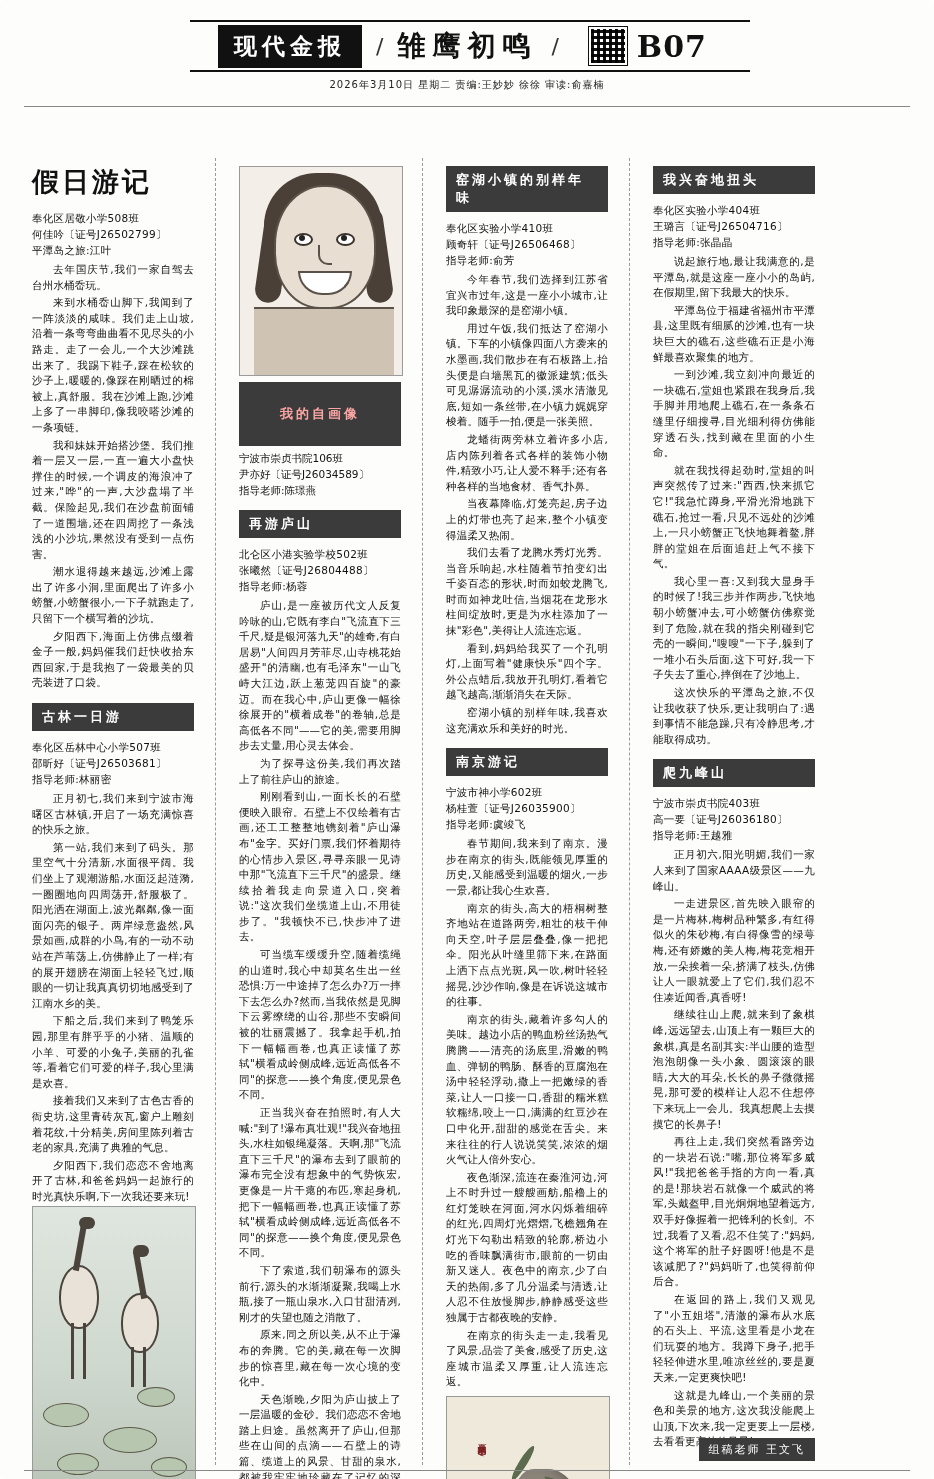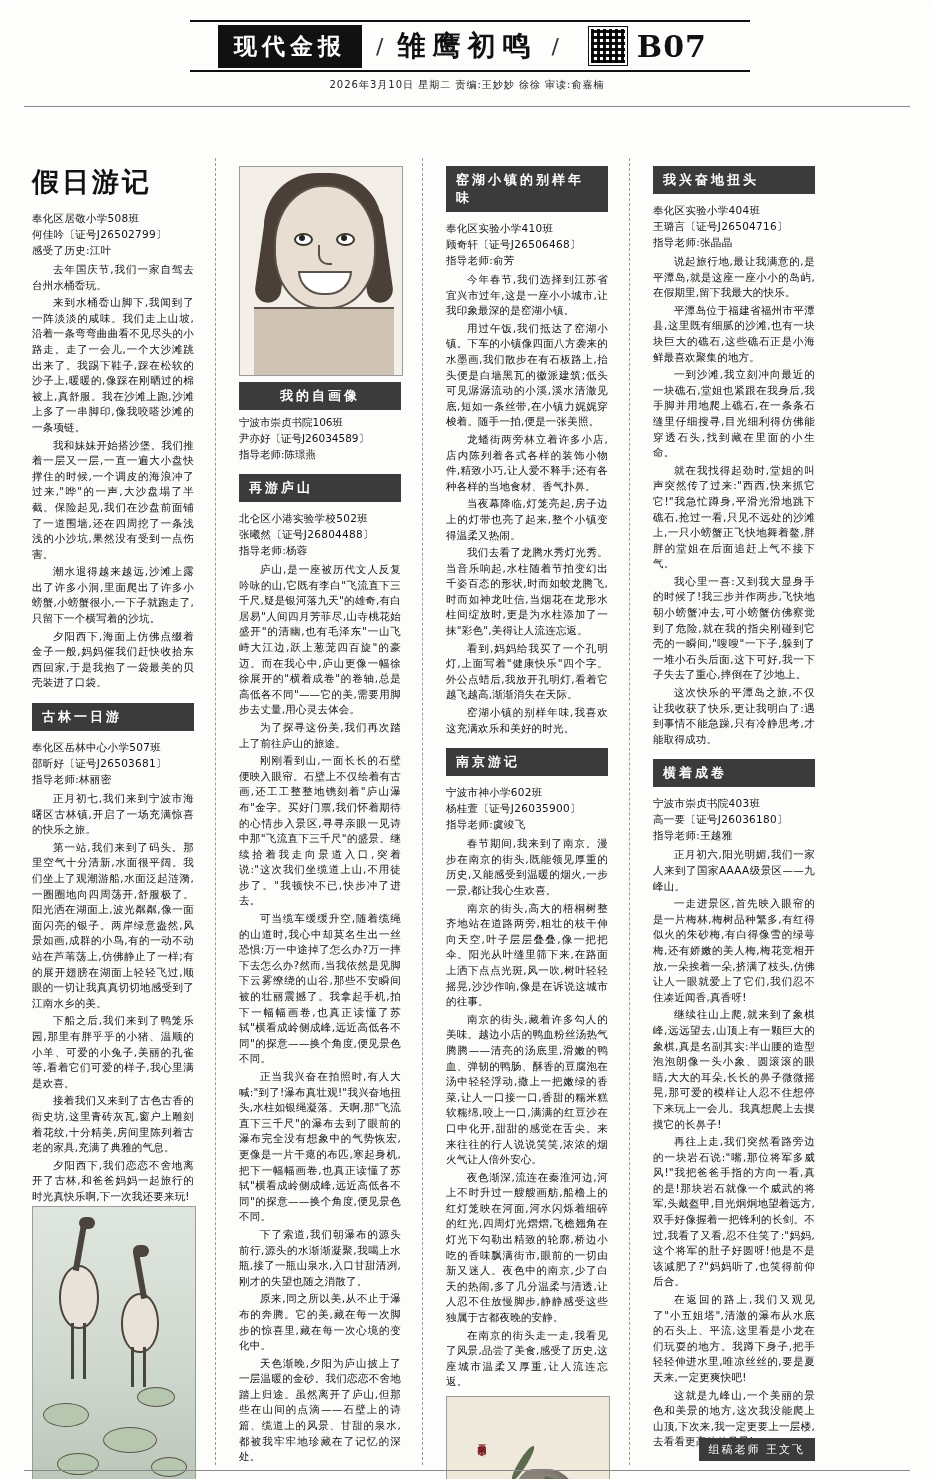--- a/index.html
+++ b/index.html
@@ -87,22 +87,22 @@
   .byline{
     font-size:10.5px;line-height:16px;letter-spacing:0.3px;
     margin-bottom:4px;color:#111;
   }
   p.body{
     font-size:10.5px;line-height:15.6px;text-align:justify;
     margin:0 0 2px 0;text-indent:21px;letter-spacing:0.2px;
     color:#111;
   }
   .caption-bar{
-    background:#3b3b3b;color:#ffffff;font-size:13px;font-weight:bold;
-    letter-spacing:3px;padding:5px 10px;text-align:center;margin-top:6px;
+    background:#3b3b3b;color:#fca5a5;font-size:13px;font-weight:bold;
+    letter-spacing:3px;padding:23px 10px;text-align:center;margin-top:6px;
   }
   .caption-meta{
     font-size:10.5px;line-height:16px;margin-top:4px;
   }
   
   .img-box{
     width:100%;border:1px solid #9a9a9a;background:#efece6;
     position:relative;overflow:hidden;
   }
   .img-portrait{height:208px;}
@@ -215,21 +215,21 @@
     <div class="mast-meta">2026年3月10日 星期二  责编:王妙妙 徐徐  审读:俞嘉楠</div>
   </div>
   <div class="rule-top"></div>
 
   <div class="cols">
 
     <div class="col">
       <div class="art-title-big">假日游记</div>
       <div class="byline" style="white-space:pre-line">奉化区居敬小学508班
 何佳吟〔证号J26502799〕
-感受了历史:江叶</div>
+平潭岛之旅:江叶</div>
       <p class="body">去年国庆节,我们一家自驾去台州水桶岙玩。</p>
       <p class="body">来到水桶岙山脚下,我闻到了一阵淡淡的咸味。我们走上山坡,沿着一条弯弯曲曲看不见尽头的小路走。走了一会儿,一个大沙滩跳出来了。我踢下鞋子,踩在松软的沙子上,暖暖的,像踩在刚晒过的棉被上,真舒服。我在沙滩上跑,沙滩上多了一串脚印,像我咬嗒沙滩的一条项链。</p>
       <p class="body">我和妹妹开始搭沙堡。我们推着一层又一层,一直一遍大小盘快撑住的时候,一个调皮的海浪冲了过来,"哗"的一声,大沙盘塌了半截。保险起见,我们在沙盘前面铺了一道围墙,还在四周挖了一条浅浅的小沙坑,果然没有受到一点伤害。</p>
       <p class="body">潮水退得越来越远,沙滩上露出了许多小洞,里面爬出了许多小螃蟹,小螃蟹很小,一下子就跑走了,只留下一个横写着的沙坑。</p>
       <p class="body">夕阳西下,海面上仿佛点缀着金子一般,妈妈催我们赶快收拾东西回家,于是我抱了一袋最美的贝壳装进了口袋。</p>
 
       <div class="art-title-bar left">古林一日游</div>
       <div class="byline" style="white-space:pre-line">奉化区岳林中心小学507班
 邵昕好〔证号J26503681〕
 指导老师:林丽密</div>
@@ -345,21 +345,21 @@
       <div class="byline" style="white-space:pre-line">奉化区实验小学404班
 王璐言〔证号J26504716〕
 指导老师:张晶晶</div>
       <p class="body">说起旅行地,最让我满意的,是平潭岛,就是这座一座小小的岛屿,在假期里,留下我最大的快乐。</p>
       <p class="body">平潭岛位于福建省福州市平潭县,这里既有细腻的沙滩,也有一块块巨大的礁石,这些礁石正是小海鲜最喜欢聚集的地方。</p>
       <p class="body">一到沙滩,我立刻冲向最近的一块礁石,堂姐也紧跟在我身后,我手脚并用地爬上礁石,在一条条石缝里仔细搜寻,目光细利得仿佛能穿透石头,找到藏在里面的小生命。</p>
       <p class="body">就在我找得起劲时,堂姐的叫声突然传了过来:"西西,快来抓它它!"我急忙蹲身,平滑光滑地跳下礁石,抢过一看,只见不远处的沙滩上,一只小螃蟹正飞快地舞着鳌,胖胖的堂姐在后面追赶上气不接下气。</p>
       <p class="body">我心里一喜:又到我大显身手的时候了!我三步并作两步,飞快地朝小螃蟹冲去,可小螃蟹仿佛察觉到了危险,就在我的指尖刚碰到它壳的一瞬间,"嗖嗖"一下子,躲到了一堆小石头后面,这下可好,我一下子失去了重心,摔倒在了沙地上。</p>
       <p class="body">这次快乐的平潭岛之旅,不仅让我收获了快乐,更让我明白了:遇到事情不能急躁,只有冷静思考,才能取得成功。</p>
 
-      <div class="art-title-bar left">横着成卷</div>
+      <div class="art-title-bar left">爬九峰山</div>
       <div class="byline" style="white-space:pre-line">宁波市崇贞书院403班
 高一要〔证号J26036180〕
 指导老师:王越雅</div>
       <p class="body">正月初六,阳光明媚,我们一家人来到了国家AAAA级景区——九峰山。</p>
       <p class="body">一走进景区,首先映入眼帘的是一片梅林,梅树品种繁多,有红得似火的朱砂梅,有白得像雪的绿萼梅,还有娇嫩的美人梅,梅花竞相开放,一朵挨着一朵,挤满了枝头,仿佛让人一眼就爱上了它们,我们忍不住凑近闻香,真香呀!</p>
       <p class="body">继续往山上爬,就来到了象棋峰,远远望去,山顶上有一颗巨大的象棋,真是名副其实:半山腰的造型泡泡朗像一头小象、圆滚滚的眼睛,大大的耳朵,长长的鼻子微微摇晃,那可爱的模样让人忍不住想停下来玩上一会儿。我真想爬上去摸摸它的长鼻子!</p>
       <p class="body">再往上走,我们突然看路旁边的一块岩石说:"嘴,那位将军多威风!"我把爸爸手指的方向一看,真的是!那块岩石就像一个威武的将军,头戴盔甲,目光炯炯地望着远方,双手好像握着一把锋利的长剑。不过,我看了又看,忍不住笑了:"妈妈,这个将军的肚子好圆呀!他是不是该减肥了?"妈妈听了,也笑得前仰后合。</p>
       <p class="body">在返回的路上,我们又观见了"小五姐塔",清澈的瀑布从水底的石头上、平流,这里看是小龙在们玩耍的地方。我蹲下身子,把手轻轻伸进水里,唯凉丝丝的,要是夏天来,一定更爽快吧!</p>
       <p class="body">这就是九峰山,一个美丽的景色和美景的地方,这次我没能爬上山顶,下次来,我一定更要上一层楼,去看看更高处的风景!</p>
 

